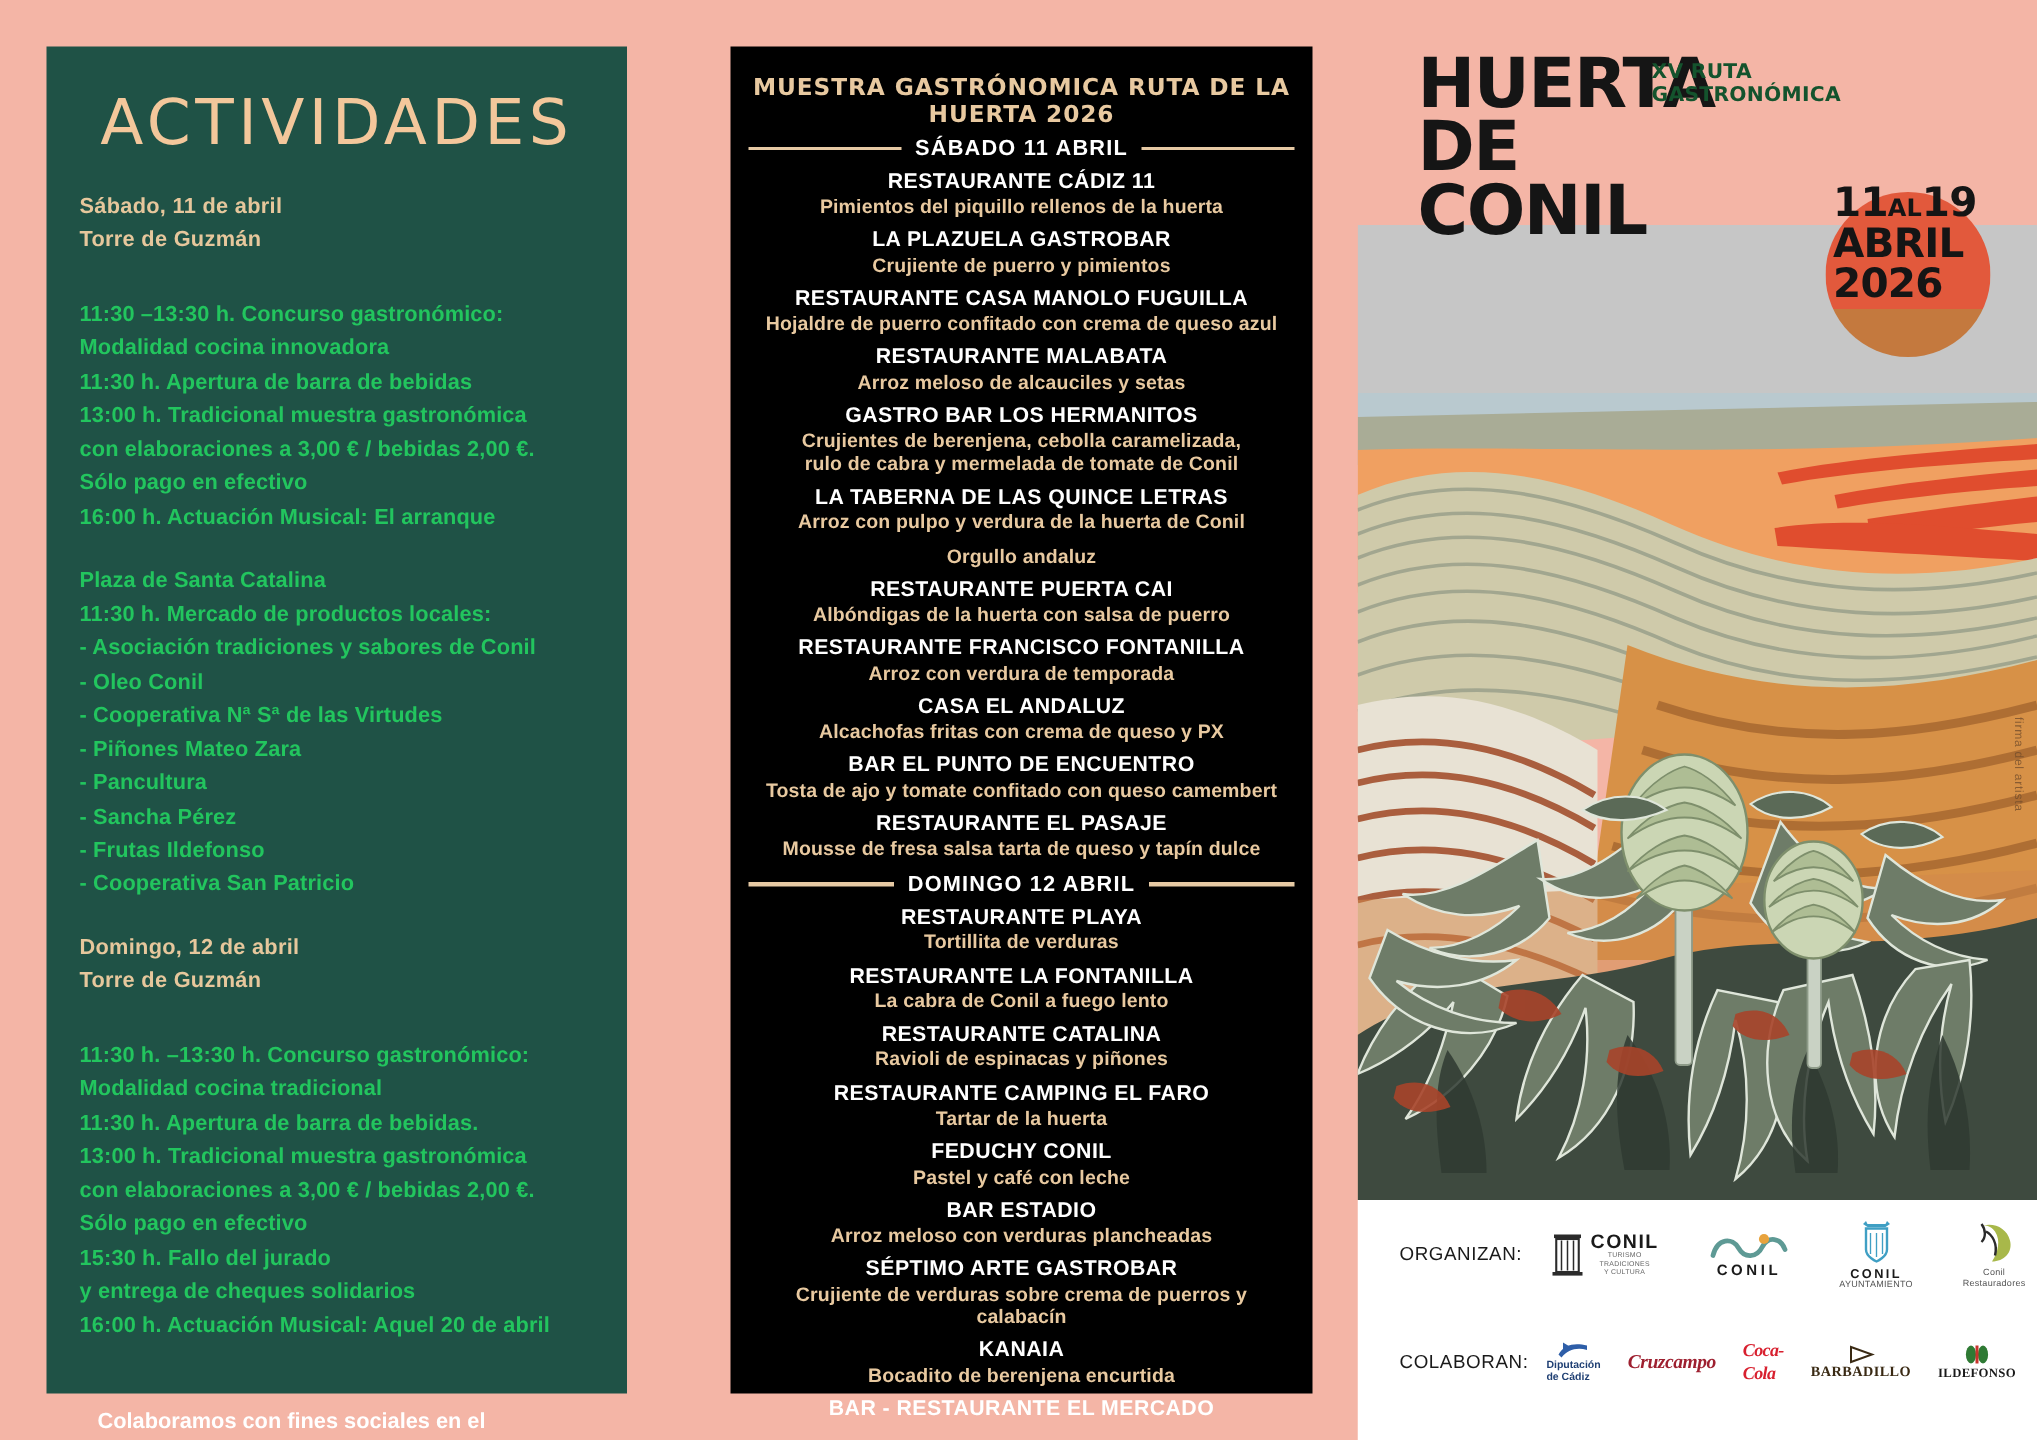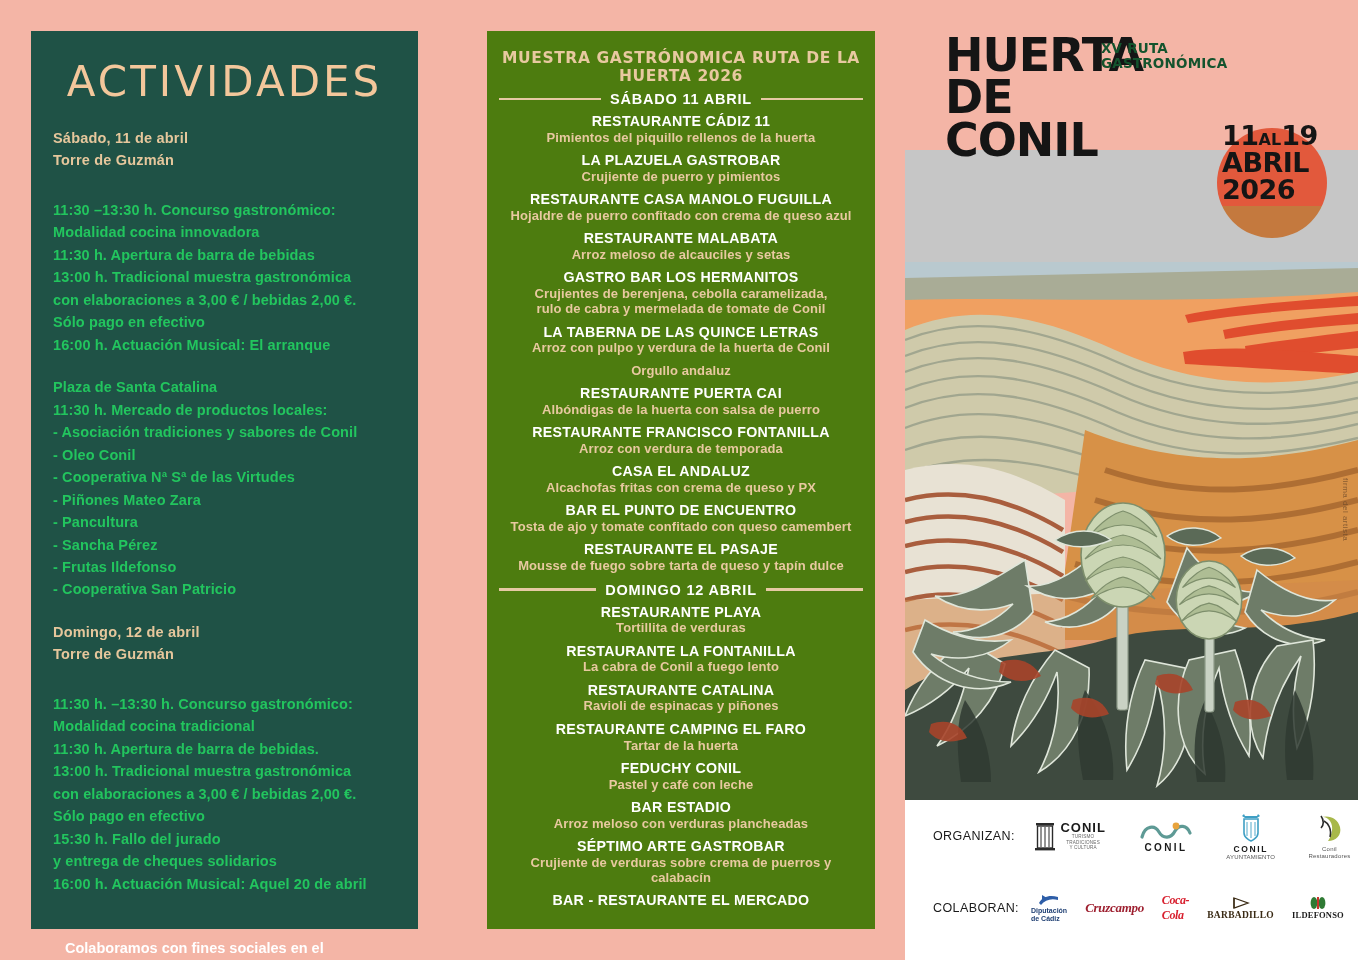--- a/index.html
+++ b/index.html
@@ -26,21 +26,21 @@
   .gap-lg{height:27px;}
   .gap-md{height:20px;}
   .act-footer{
     color:#ffffff;font-size:14.5px;font-weight:700;line-height:1.6;
     text-align:left;padding:0 12px;
   }
 
   
   .panel-menu{
     position:absolute;left:487px;top:31px;width:388px;height:898px;
-    background:#4d7c0f;color:#ffffff;box-sizing:border-box;
+    background:#000000;color:#ffffff;box-sizing:border-box;
     padding:14px 12px 16px 12px;
   }
   .menu-title{
     text-align:center;color:#e8c9a0;
     font-size:15.5px;letter-spacing:.6px;font-weight:700;
     font-family:"DejaVu Sans",sans-serif;
     margin:4px 0 6px 0;
   }
   .daybar{display:flex;align-items:center;gap:9px;margin:3px 0 6px 0;}
   .daybar .rule{flex:1;height:2.5px;background:#e6c9a4;}
@@ -218,21 +218,21 @@
       <div class="entry">
         <div class="entry-name">CASA EL ANDALUZ</div>
         <div class="entry-dish">Alcachofas fritas con crema de queso y PX</div>
       </div>
       <div class="entry">
         <div class="entry-name">BAR EL PUNTO DE ENCUENTRO</div>
         <div class="entry-dish">Tosta de ajo y tomate confitado con queso camembert</div>
       </div>
       <div class="entry">
         <div class="entry-name">RESTAURANTE EL PASAJE</div>
-        <div class="entry-dish">Mousse de fuego sobre tarta de queso y tapín dulce</div>
+        <div class="entry-dish">Mousse de fresa salsa tarta de queso y tapín dulce</div>
       </div>
     </div>
 
   <div class="daybar" style="margin-top:8px;">
     <div class="rule"></div>
     <div class="daytext">DOMINGO 12 ABRIL</div>
     <div class="rule"></div>
   </div>
   <div id="sun-list">
       <div class="entry">
@@ -255,20 +255,24 @@
         <div class="entry-name">FEDUCHY CONIL</div>
         <div class="entry-dish">Pastel y café con leche</div>
       </div>
       <div class="entry">
         <div class="entry-name">BAR ESTADIO</div>
         <div class="entry-dish">Arroz meloso con verduras plancheadas</div>
       </div>
       <div class="entry">
         <div class="entry-name">SÉPTIMO ARTE GASTROBAR</div>
         <div class="entry-dish">Crujiente de verduras sobre crema de puerros y calabacín</div>
+      </div>
+      <div class="entry">
+        <div class="entry-name">KANAIA</div>
+        <div class="entry-dish">Bocadito de berenjena encurtida</div>
       </div>
       <div class="entry">
         <div class="entry-name">BAR - RESTAURANTE EL MERCADO</div>
       </div>
     </div>
 </div>
 
 <div class="panel-poster">
 
   <div class="art">

